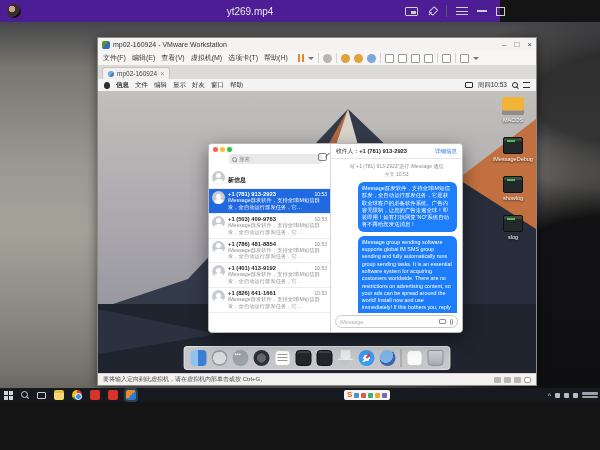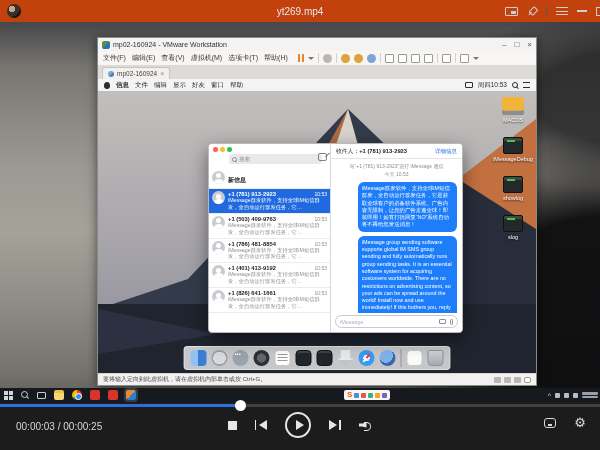--- a/index.html
+++ b/index.html
@@ -1,21 +1,21 @@
 <!DOCTYPE html>
 <html><head>
 <meta charset="utf-8">
 <style>
   * { margin:0; padding:0; box-sizing:border-box; }
   html,body { width:600px; height:450px; overflow:hidden; background:#000;
     font-family:"Liberation Sans", sans-serif; }
   .stage { position:relative; width:600px; height:450px; background:#141414; }
 
   
-  .titlebar { position:absolute; left:0; top:0; width:600px; height:22px; background:#c2410c;
+  .titlebar { position:absolute; left:0; top:0; width:500px; height:22px; background:#4c1d95;
     display:flex; align-items:center; }
   .app-logo { position:absolute; left:7px; top:4px; width:14px; height:14px; border-radius:50%;
     background:radial-gradient(circle at 35% 35%, #c9a48f 0 25%, #3a2e2c 26% 60%, #14100f 61%); }
   .tb-title { position:absolute; left:0; right:0; text-align:center; color:#e8e8e8; font-size:10px; }
   .tb-icons { position:absolute; right:0; top:0; height:22px; display:flex; align-items:center; gap:9px; padding-right:1px; color:#cfcfcf; }
   .pip-ic { width:13px; height:9px; border:1px solid #cfcfcf; border-radius:1px; position:relative; }
   .pip-ic::after { content:""; position:absolute; right:1px; bottom:1px; width:5px; height:3px; background:#cfcfcf; }
   .pin-ic { width:10px; height:10px; position:relative; transform:rotate(45deg); }
   .pin-ic::before { content:""; position:absolute; left:3px; top:0; width:4px; height:6px; border:1px solid #cfcfcf; border-radius:1px; }
   .pin-ic::after { content:""; position:absolute; left:4.5px; top:6px; width:1px; height:4px; background:#cfcfcf; }
@@ -483,31 +483,13 @@
         <i></i>
         <i></i>
         <span class="clock">
             <b></b>
             <b></b>
           </span>
       </span>
     </div>
   </div>
 
-  <div class="controls">
-    <div class="seek">
-      <div class="fill" style="width: 40%;"></div>
-      <div class="knob" style="left: 40%;"></div>
-    </div>
-    <div class="timetxt">00:00:03 / 00:00:25</div>
-    <div class="cbtns">
-      <span class="stop-ic"></span>
-      <span class="prev-ic"></span>
-      <span class="play-btn"></span>
-      <span class="next-ic"></span>
-      <span class="vol-ic"></span>
-    </div>
-    <div class="rbtns">
-      <span class="dev-ic"></span>
-      <span class="gear-ic">⚙</span>
-    </div>
-  </div>
 </div>
 
 </body></html>

